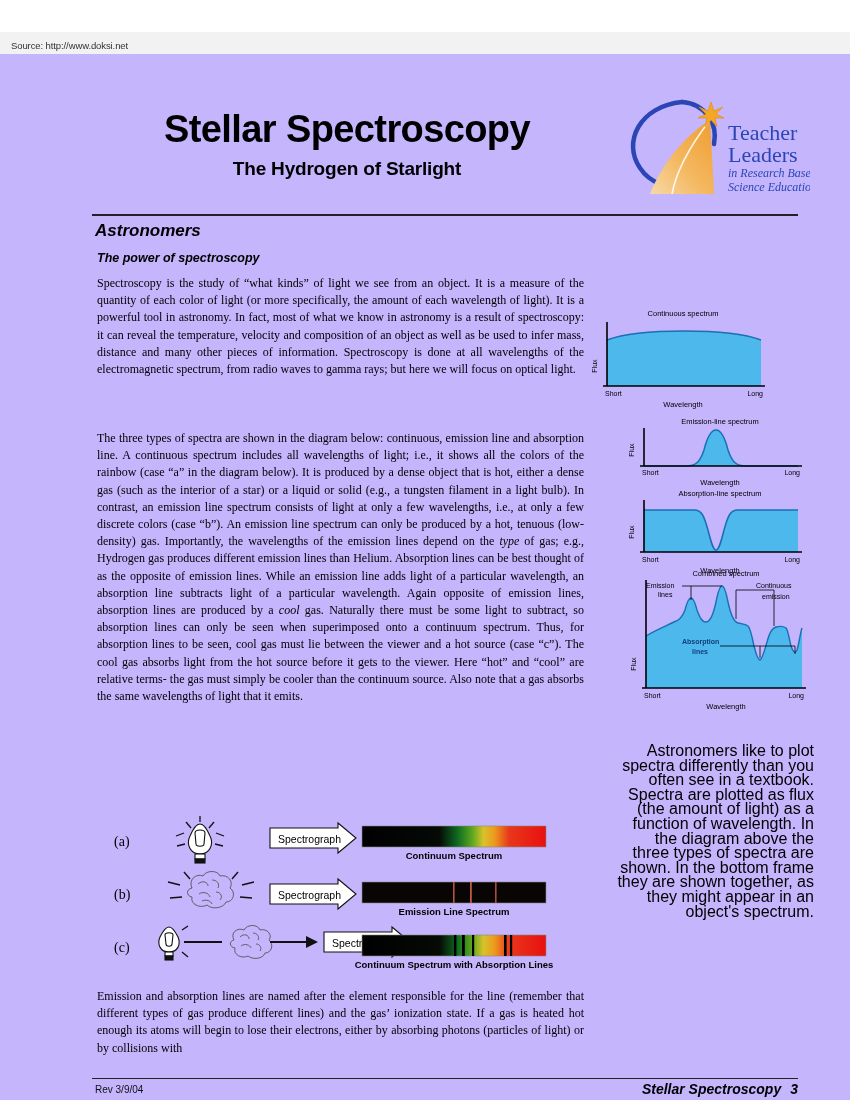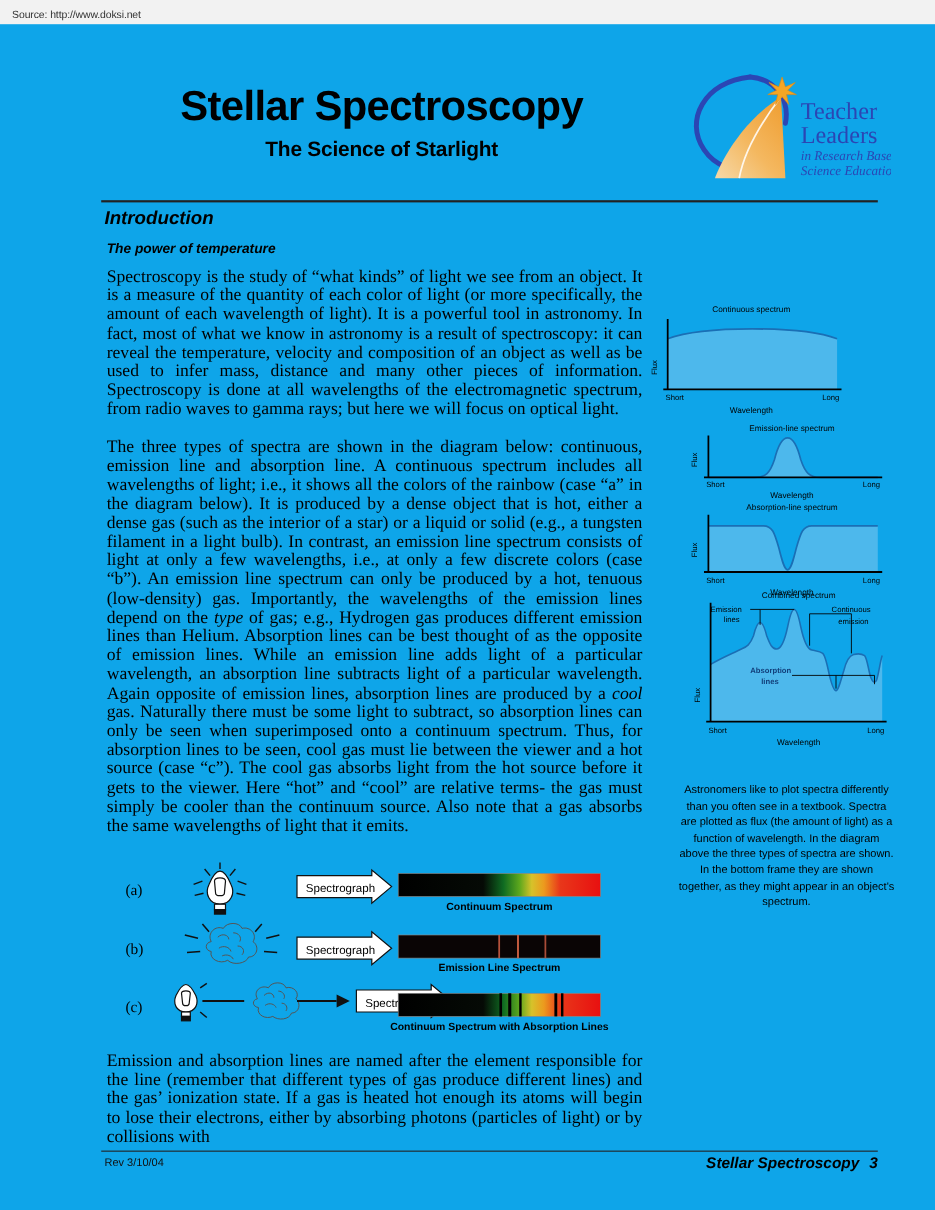--- a/index.html
+++ b/index.html
@@ -11,21 +11,22 @@
     width: 850px;
     height: 1100px;
     position: relative;
     font-family: "Liberation Serif", "DejaVu Serif", serif;
     color: #000;
     overflow: hidden;
   }
   .page {
     position: absolute;
     inset: 0;
-    background: #0ea5e9;
+    background: #c4b5fd;
+    margin-top: 32px;
   }
 
   
   .source-banner {
     position: absolute;
     left: 0; top: 0;
     width: 850px; height: 22px;
     background: #f2f2f2;
   }
   .source-text {
@@ -98,44 +99,44 @@
     font-style: italic;
     font-weight: bold;
     font-size: 12.5px;
   }
 
   
   .col-main {
     position: absolute;
     left: 97px;
     width: 487px;
-    font-size: 16px;
+    font-size: 12px;
     line-height: 17.2px;
     text-align: justify;
     text-justify: inter-word;
     hyphens: none;
   }
   #para1 { top: 243px; }
   #para2 { top: 398px; }
   #para4 { top: 956px; }
   .col-main em { font-style: italic; }
   .spec-fig { display: block; }
   #fig1 { position: absolute; left: 579px; top: 272px; }
   #fig2 { position: absolute; left: 616px; top: 382px; }
   #fig3 { position: absolute; left: 616px; top: 452px; }
   #fig4 { position: absolute; left: 616px; top: 532px; }
 
   .caption {
     position: absolute;
     left: 616px; top: 712px;
     width: 198px;
     font-family: "Liberation Sans", sans-serif;
-    font-size: 10px;
+    font-size: 16px;
     line-height: 14.6px;
-    text-align: center;
+    text-align: right;
   }
 
   
   .diagram {
     position: absolute;
     left: 110px; top: 782px;
     width: 470px; height: 168px;
   }
 
   
@@ -160,21 +161,21 @@
 </head>
 <body>
 
 <div class="page">
 
   <div class="source-banner"></div>
   <div class="source-text">Source: http://www.doksi.net</div>
 
   <div class="title-block">
     <div class="doc-title">Stellar Spectroscopy</div>
-    <div class="doc-subtitle">The Science of Starlight</div>
+    <div class="doc-subtitle">The Hydrogen of Starlight</div>
   </div>
 
   <div class="logo">
     <svg width="200" height="120" viewBox="0 0 200 120" xmlns="http://www.w3.org/2000/svg">
       <defs>
         <linearGradient id="wedgeGrad" x1="0" y1="1" x2="1" y2="0">
           <stop offset="0%" stop-color="#f6d9a8"></stop>
           <stop offset="45%" stop-color="#f4b860"></stop>
           <stop offset="100%" stop-color="#ef9c2e"></stop>
         </linearGradient>
@@ -192,22 +193,22 @@
 
       <text x="118" y="56" font-family="'Liberation Serif',serif" font-size="22" fill="#2b46b4">Teacher</text>
       <text x="118" y="78" font-family="'Liberation Serif',serif" font-size="22" fill="#2b46b4">Leaders</text>
       <text x="118" y="93" font-family="'Liberation Serif',serif" font-size="12" font-style="italic" fill="#2b46b4">in Research Based</text>
       <text x="118" y="107" font-family="'Liberation Serif',serif" font-size="12" font-style="italic" fill="#2b46b4">Science Education</text>
     </svg>
   </div>
 
   <div class="rule-top"></div>
 
-  <div class="h-section">Introduction</div>
-  <div class="h-sub">The power of temperature</div>
+  <div class="h-section">Astronomers</div>
+  <div class="h-sub">The power of spectroscopy</div>
 
   <div class="col-main" id="para1">Spectroscopy is the study of “what kinds” of light we see from an object.  It is a measure of the quantity of each color of light (or more specifically, the amount of each wavelength of light).  It is a powerful tool in astronomy.  In fact, most of what we know in astronomy is a result of spectroscopy: it can reveal the temperature, velocity and composition of an object as well as be used to infer mass, distance and many other pieces of information.  Spectroscopy is done at all wavelengths of the electromagnetic spectrum, from radio waves to gamma rays; but here we will focus on optical light.</div>
 
   <div class="col-main" id="para2"><span>The three types of spectra are shown in the diagram below:  continuous, emission line and absorption line.  A continuous spectrum includes all wavelengths of light; i.e., it shows all the colors of the rainbow (case “a” in the diagram below).  It is produced by a dense object that is hot, either a dense gas (such as the interior of a star) or a liquid or solid (e.g., a tungsten filament in a light bulb).  In contrast, an emission line spectrum consists of light at only a few wavelengths, i.e., at only a few discrete colors (case “b”).  An emission line spectrum can only be produced by a hot, tenuous (low-density) gas.  Importantly, the wavelengths of the emission lines depend on the </span><em>type</em><span> of gas; e.g., Hydrogen gas produces different emission lines than Helium.  Absorption lines can be best thought of as the opposite of emission lines.  While an emission line adds light of a particular wavelength, an absorption line subtracts light of a particular wavelength.  Again opposite of emission lines, absorption lines are produced by a </span><em>cool</em><span> gas.  Naturally there must be some light to subtract, so absorption lines can only be seen when superimposed onto a continuum spectrum.  Thus, for absorption lines to be seen, cool gas must lie between the viewer and a hot source (case “c”).  The cool gas absorbs light from the hot source before it gets to the viewer.  Here “hot” and “cool” are relative terms- the gas must simply be cooler than the continuum source.  Also note that a gas absorbs the same wavelengths of light that it emits.</span></div>
 
   <div class="col-main" id="para4">Emission and absorption lines are named after the element responsible for the line (remember that different types of gas produce different lines) and the gas’ ionization state.  If a gas is heated hot enough its atoms will begin to lose their electrons, either by absorbing photons (particles of light) or by collisions with</div>
 
   <div id="fig1" class="spec-fig">
     <svg width="196" height="106" viewBox="0 0 196 106" xmlns="http://www.w3.org/2000/svg">
       <text x="104" y="12" text-anchor="middle" font-family="'Liberation Sans',sans-serif" font-size="7.5">Continuous spectrum</text>
@@ -454,18 +455,18 @@
         <rect x="352" y="121" width="2.8" height="21" fill="#000"></rect>
         <rect x="362" y="121" width="2.2" height="21" fill="#000"></rect>
         <rect x="394" y="121" width="2.6" height="21" fill="#000"></rect>
         <rect x="400" y="121" width="2.2" height="21" fill="#000"></rect>
       </g>
       <text x="344" y="154" text-anchor="middle" font-family="'Liberation Sans',sans-serif" font-size="9.5" font-weight="bold">Continuum Spectrum with Absorption Lines</text>
     </svg>
   </div>
 
   <div class="rule-bottom"></div>
-  <div class="footer-left">Rev 3/10/04</div>
+  <div class="footer-left">Rev 3/9/04</div>
   <div class="footer-right">
     <span>Stellar Spectroscopy</span><span class="pg">3</span>
   </div>
 
 </div>
 
 </body></html>

